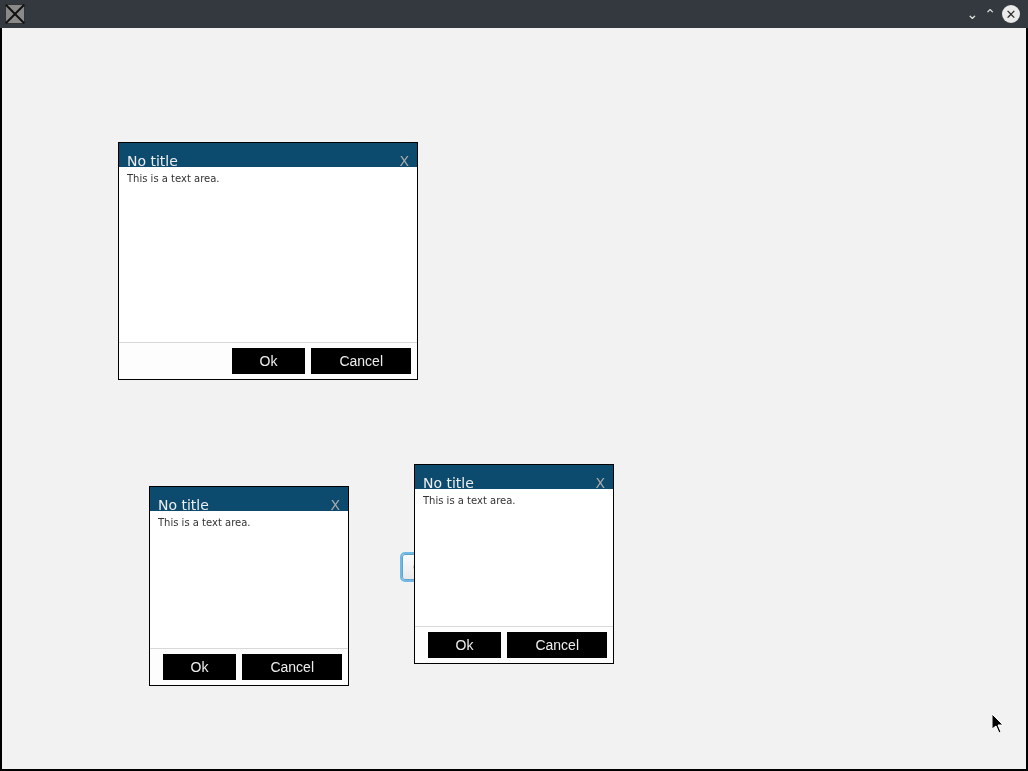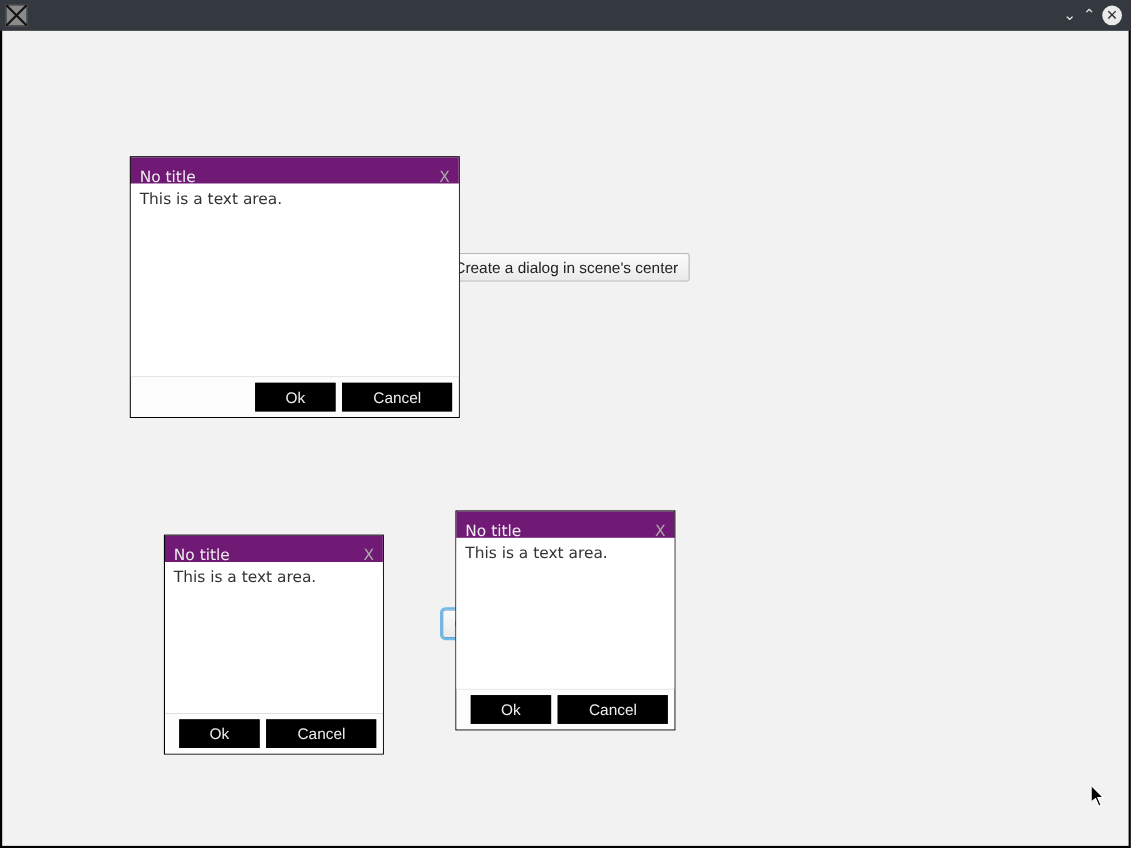--- a/index.html
+++ b/index.html
@@ -95,21 +95,21 @@
       outline-offset: 0px;
       border-color: #5fa3cd;
     }
     .dialog {
       position: absolute;
       background: #fff;
       border: 1px solid #000;
     }
     .dialog-titlebar {
       height: 36px;
-      background: #701a75;
+      background: #0c4a6e;
       color: #eee;
       display: flex;
       align-items: center;
       justify-content: space-between;
       padding: 0 8px;
       font-size: 14px;
       cursor: move;
     }
     .dialog-titlebar .dlg-title {
       flex: 1;
@@ -128,21 +128,21 @@
       border-bottom: 1px solid #d9d9d9;
       background: #fff;
     }
     .dialog-body .text-area {
       width: 100%;
       height: 100%;
       border: none;
       resize: none;
       padding: 6px 8px;
       font-family: inherit;
-      font-size: 14px;
+      font-size: 10px;
       color: #333;
       outline: none;
     }
     .dialog-footer {
       position: absolute;
       bottom: 0;
       left: 0;
       right: 0;
       height: 36px;
       display: flex;
@@ -174,21 +174,20 @@
   <div class="app-icon"></div>
   <div class="outer-window-controls">
     <span class="ctl">⌄</span>
     <span class="ctl">⌃</span>
     <span class="ctl close">✕</span>
   </div>
 </div>
 
 <div class="app-viewport">
 
-  <button class="bg-button" id="bgbtn1" style="left: 400px; top: 202px;">Create a dialog in scene's center</button>
 
   <button class="bg-button focused" id="bgbtn2" style="left: 400px; top: 526px;">Create a dialog at random</button>
 
   <div id="dialogs-root">
       <div class="dialog" style="left: 116px; top: 114px; width: 300px; height: 238px;">
     <div class="dialog-titlebar">
       <span class="dlg-title">No title</span>
       <span class="dlg-close">X</span>
     </div>
     <div class="dialog-body">

